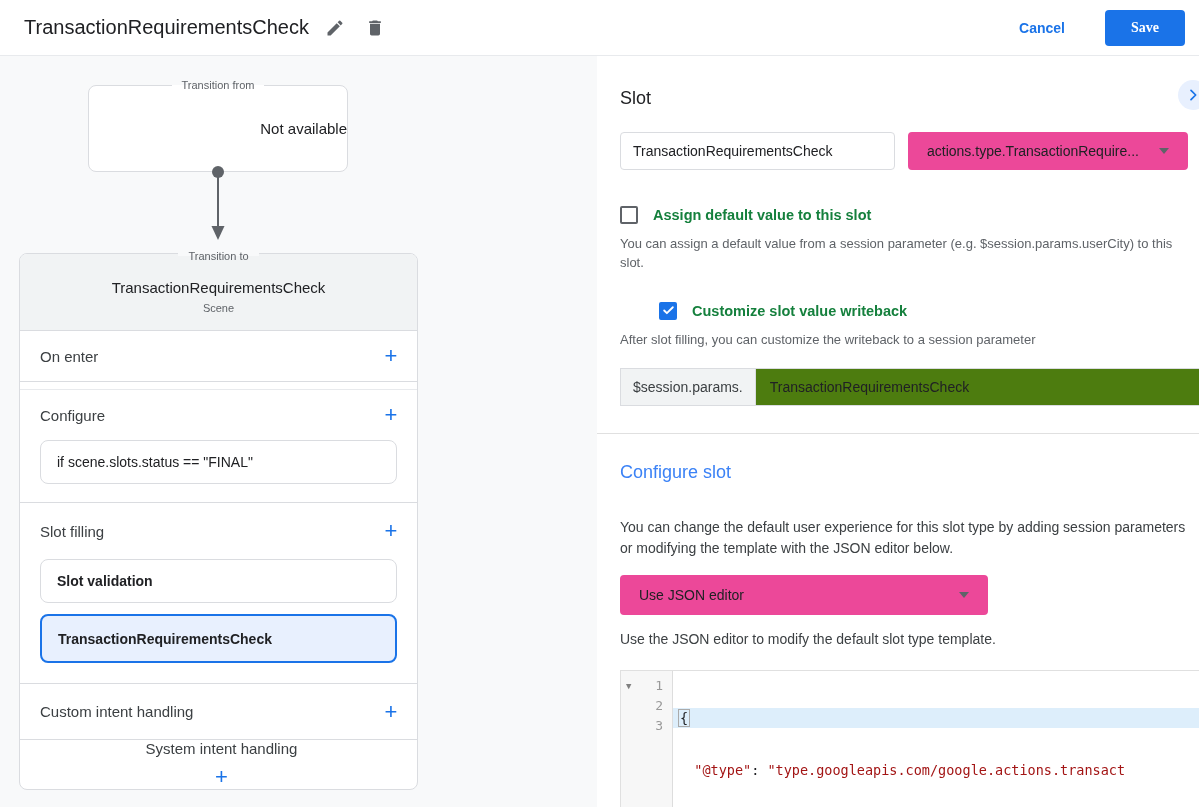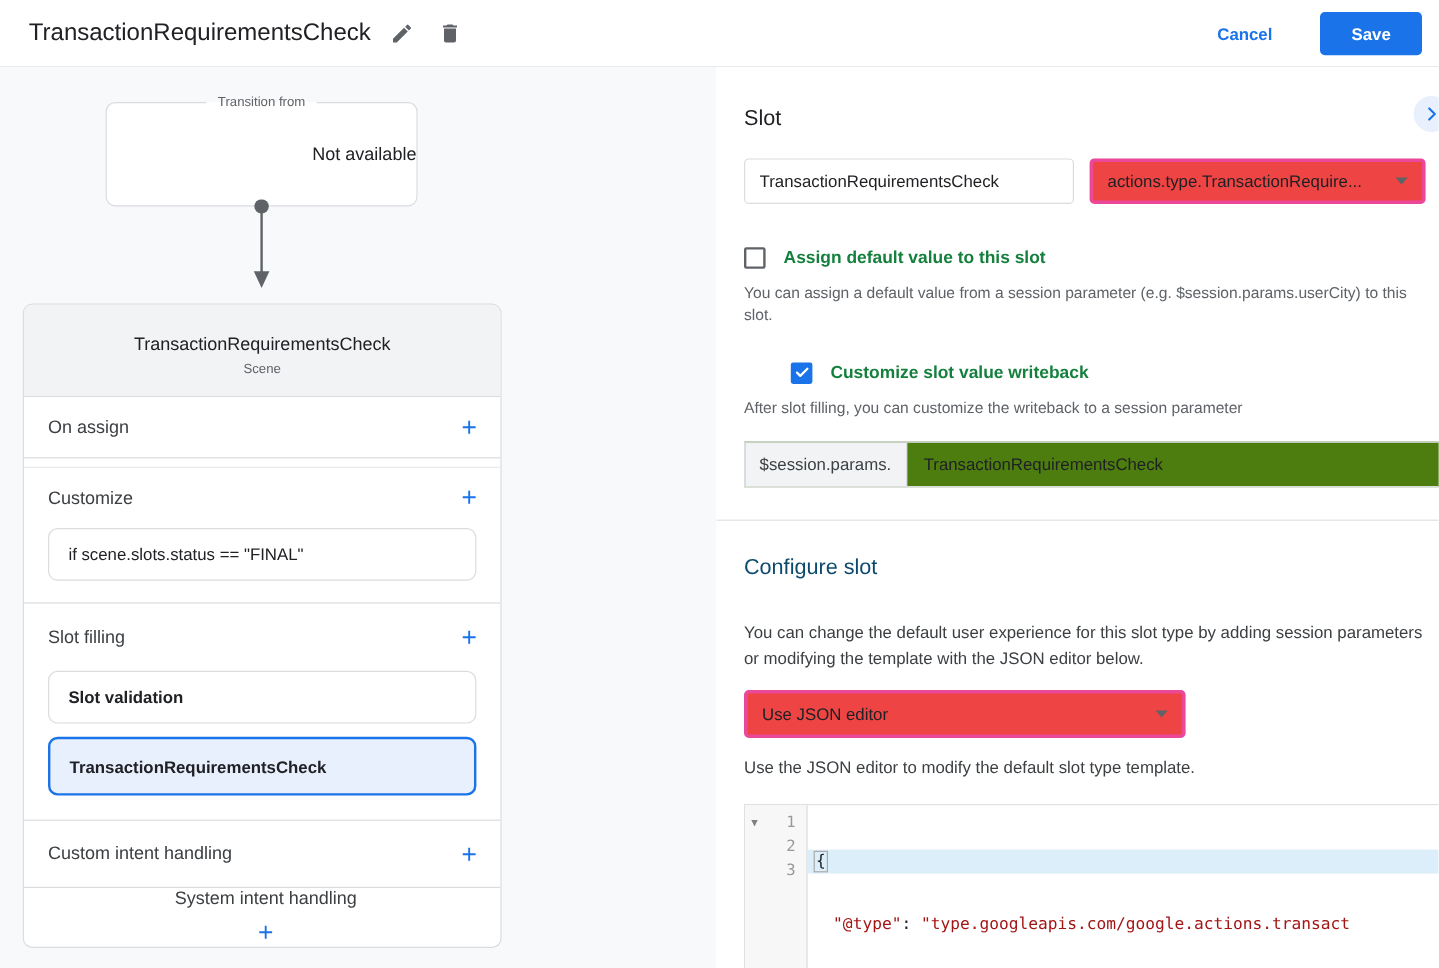--- a/index.html
+++ b/index.html
@@ -12,21 +12,21 @@
   
   .topbar { height:56px; background:#fff; border-bottom:1px solid #e8eaed;
     display:flex; align-items:center; padding:0 14px 0 24px; }
   .page-title { font-size:20px; color:#202124; }
   .icon-btn { background:none; border:none; padding:4px; margin-left:12px; cursor:pointer;
     display:flex; align-items:center; justify-content:center; }
   .icon-btn svg { display:block; }
   .cancel-btn { margin-left:auto; margin-right:34px; background:none; border:none;
     color:#1a73e8; font-size:14px; font-weight:bold; cursor:pointer; font-family:inherit; }
   .save-btn { background:#1a73e8; color:#fff; border:none; border-radius:4px;
-    height:36px; padding:0 26px; font-size:14px; font-weight:bold; cursor:pointer; font-family:Liberation Sans, sans-serif; }
+    height:36px; padding:0 26px; font-size:14px; font-weight:bold; cursor:pointer; font-family:Liberation Serif, serif; }
 
   
   .main { display:flex; height:751px; }
   .canvas { width:597px; background:#f8f9fa; position:relative; flex:none; }
   .panel  { flex:1; background:#fff; position:relative; overflow:hidden; padding-left:23px; }
 
   
   .tfrom { position:absolute; left:88px; top:29px; width:260px; height:87px;
     background:#fff; border:1px solid #dadce0; border-radius:8px;
     display:flex; align-items:center; justify-content:flex-end; }
@@ -70,23 +70,23 @@
   .chip.selected { background:#e8f0fe; border:2px solid #1a73e8; height:49px; margin-bottom:20px; }
 
   
   .panel h1 { font-size:18px; font-weight:normal; margin:32px 0 0; color:#202124; }
   .collapse-btn { position:absolute; top:24px; right:-9px; width:30px; height:30px;
     border-radius:50%; background:#e8f0fe; border:none; cursor:pointer;
     display:flex; align-items:center; justify-content:center; padding:0; }
   .fields-row { display:flex; gap:13px; margin-top:23px; }
   .text-input { width:275px; height:38px; border:1px solid #dadce0; border-radius:4px;
     padding:0 12px; font-size:14px; color:#202124; font-family:inherit; background:#fff; }
-  .select-box { width:280px; height:38px; border:3px solid #ec4899; border-radius:4px;
+  .select-box { width:280px; height:38px; border:7px solid #ec4899; border-radius:4px;
     padding:0 12px; font-size:14px; color:#202124; display:flex; align-items:center;
-    justify-content:space-between; cursor:pointer; background:#ef4444; }
+    justify-content:space-between; cursor:pointer; background:#ec4899; }
   .select-box .txt { white-space:nowrap; overflow:hidden; }
   .tri { width:0; height:0; border-left:5px solid transparent; border-right:5px solid transparent;
     border-top:6px solid #5f6368; flex:none; margin-left:8px; }
 
   .check-row { display:flex; align-items:center; margin-top:36px; }
   .check-row.second { margin-top:29px;padding-left:39px; }
   .checkbox { width:18px; height:18px; border:2px solid #5f6368; border-radius:2px;
     flex:none; cursor:pointer; background:#fff; }
   .checkbox.checked { background:#1a73e8; border-color:#1a73e8;
     display:flex; align-items:center; justify-content:center; }
@@ -94,21 +94,21 @@
   .desc { font-size:13px; color:#5f6368; width:566px; line-height:1.45; margin-top:11px; }
 
   .wb-field { margin-top:18px; width:659px; height:38px; border:1px solid #dadce0;
     display:flex; align-items:stretch; background:#4d7c0f; }
   .wb-prefix { background:#f1f3f4; border-right:1px solid #dadce0; display:flex;
     align-items:center; padding:0 12px; font-size:14px; color:#3c4043; flex:none; }
   .wb-input { flex:1; border:none; padding:0 14px; font-size:14px; color:#202124;
     font-family:inherit; background:transparent; min-width:0; }
 
   .divider { height:1px; background:#e0e0e0; margin:27px 0 0 -23px; }
-  .panel h2 { font-size:18px; font-weight:normal; margin:28px 0 0; color:#0c4a6e; }
+  .panel h2 { font-size:18px; font-weight:normal; margin:28px 0 0; color:#3b82f6; }
   .para { font-size:14px; color:#3c4043; width:570px; line-height:1.5; margin-top:34px; }
   .mode-select { margin-top:16px; width:368px; height:40px; }
   .hint { font-size:14px; color:#3c4043; margin-top:16px; }
 
   
   .editor { margin-top:23px; width:579px; height:144px; border:1px solid #e0e0e0;
     border-right:none; display:flex; font-family:"DejaVu Sans Mono", monospace;
     font-size:13.5px; background:#fff; }
   .gutter { width:52px; background:#f7f7f7; border-right:1px solid #ddd;
     padding-top:5px; flex:none; }
@@ -150,38 +150,41 @@
       </div>
       <span class="tfrom-value">Not available</span>
     </div>
 
     <svg class="arrow" width="20" height="76">
       <circle cx="10" cy="6" r="6" fill="#5f6368"></circle>
       <line x1="10" y1="6" x2="10" y2="62" stroke="#5f6368" stroke-width="2"></line>
       <polygon points="3.5,60 16.5,60 10,74" fill="#5f6368"></polygon>
     </svg>
 
+    <div class="tto-legend">
+      <span>Transition to</span>
+    </div>
 
     <div class="scene-card">
       <div class="scene-header">
         <span class="scene-title">TransactionRequirementsCheck</span>
         <span class="scene-sub">Scene</span>
       </div>
 
       <div class="sec-on-enter">
         <div class="row">
-          <span class="row-label">On assign</span>
+          <span class="row-label">On enter</span>
           <button class="plus">+</button>
         </div>
       </div>
       <div class="sec-gap"></div>
 
       <div class="sec-condition">
         <div class="row">
-          <span class="row-label">Customize</span>
+          <span class="row-label">Configure</span>
           <button class="plus">+</button>
         </div>
         <div class="chip">
           <span>if scene.slots.status == "FINAL"</span>
         </div>
       </div>
 
       <div class="sec-slot">
         <div class="row">
           <span class="row-label">Slot filling</span>

